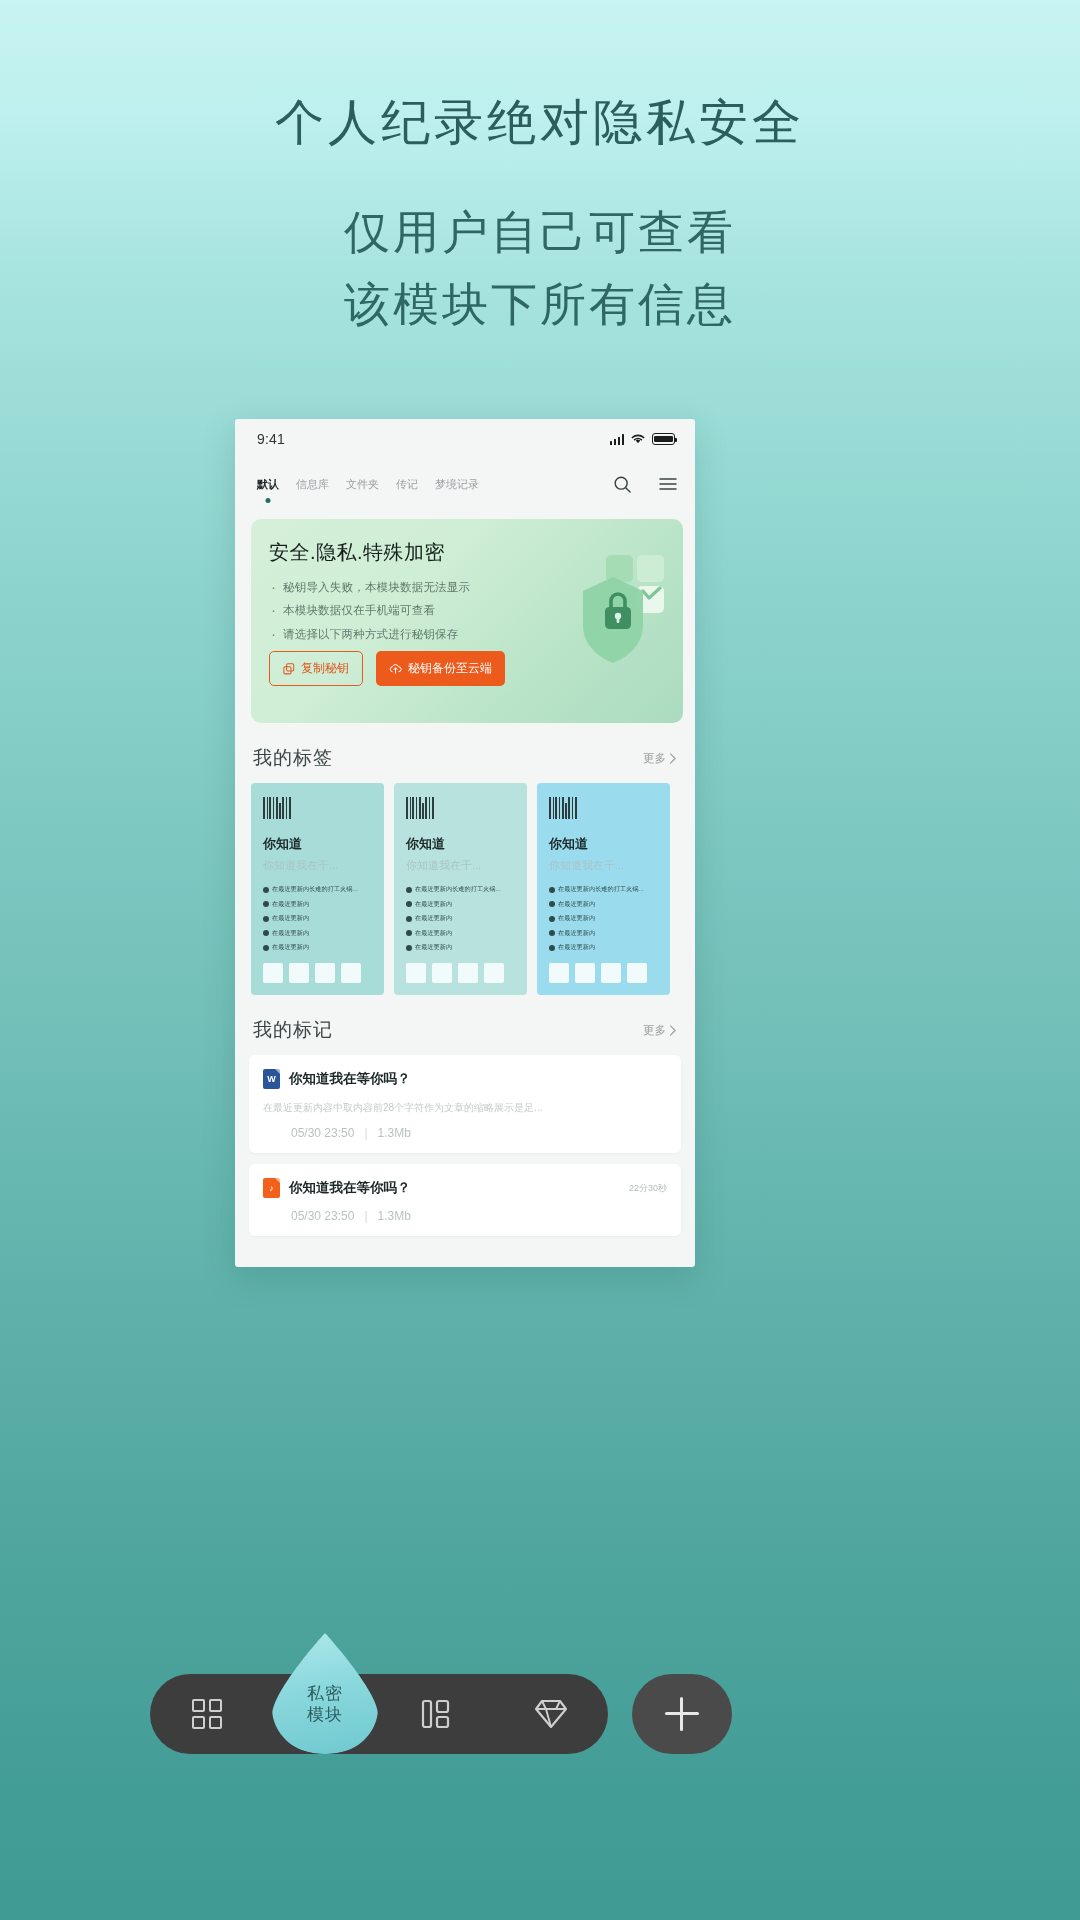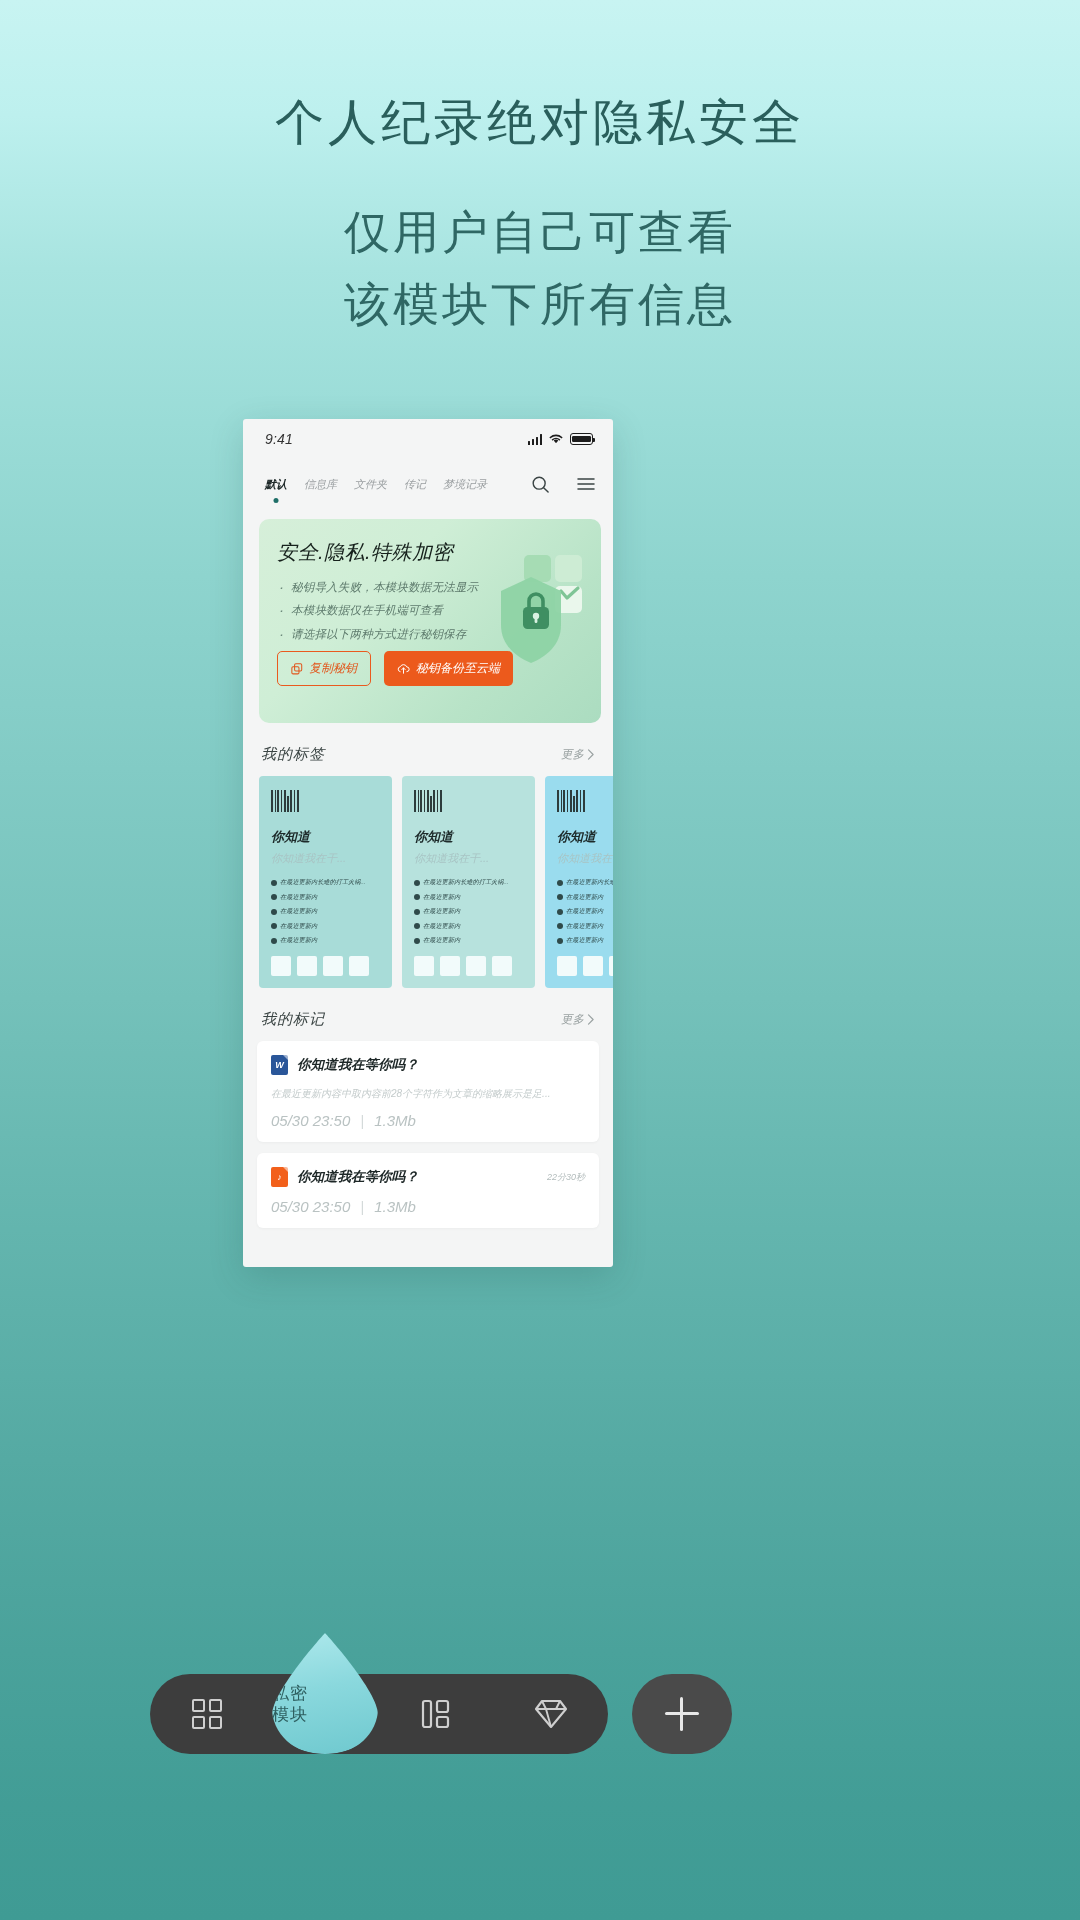--- a/index.html
+++ b/index.html
@@ -27,27 +27,26 @@
     font-weight: 300; line-height: 1.25;
   }
   .headline-sub {
     margin-top: 44px;
     font-size: 46px; letter-spacing: 3px; color: #2f6764;
     font-weight: 300; line-height: 1.55;
   }
 
   
   .phone {
-    position: absolute; left: 243px; top: 419px;
-    width: 370px; height: 848px;
+    position: absolute; left: 235px; top: 419px;
+    width: 460px; height: 848px;
     background: #f4f5f5;
     border-radius: 3px;
     box-shadow: 0 10px 34px rgba(20,70,68,.18);
     overflow: hidden;
-    font-style: italic;
   }
 
   .statusbar {
     height: 40px; display: flex; align-items: center;
     justify-content: space-between;
     padding: 0 20px 0 22px;
   }
   .status-time { font-size: 14px; color: #333; font-weight: 500; letter-spacing: .2px; }
   .status-icons { display: flex; align-items: center; gap: 6px; }
   .sig { display: flex; align-items: flex-end; gap: 1.5px; height: 11px; }
@@ -105,21 +104,21 @@
 
   .shield-art {
     position: absolute; right: 14px; top: 30px; width: 96px; height: 118px;
   }
 
   
   .sec-head {
     display: flex; align-items: center; justify-content: space-between;
     padding: 22px 18px 12px 18px;
   }
-  .sec-title { font-size: 15px; color: #3b4544; letter-spacing: 1px; }
+  .sec-title { font-size: 19px; color: #3b4544; letter-spacing: 1px; }
   .sec-more { font-size: 11.5px; color: #9aa2a2; display: flex; align-items: center; gap: 3px; }
 
   
   .tagrow { display: flex; gap: 10px; padding-left: 16px; overflow: hidden; }
   .tagcard {
     flex: 0 0 133px; height: 212px; border-radius: 4px;
     padding: 14px 12px 0 12px; position: relative;
   }
   .barcode { display: flex; gap: 1.6px; align-items: flex-end; height: 22px; margin-bottom: 16px; }
   .barcode i { display:block; width:2px; height:22px; background:#2d3c3c; }
@@ -152,42 +151,42 @@
   .fico.word { background: #2a5699; }
   .fico.audio { background: #f2601b; }
   .fico::after {
     content:""; position:absolute; right:0; top:0;
     border-width: 0 5px 5px 0; border-style: solid;
     border-color: transparent rgba(255,255,255,.55) transparent transparent;
   }
   .mark-title { font-size: 13.5px; font-weight: 700; color: #1d2727; flex: 1; }
   .mark-dur { font-size: 9px; color: #b3bcbc; }
   .mark-desc { font-size: 10px; color: #c3cbcb; margin-top: 12px; white-space: nowrap; overflow: hidden; }
-  .mark-meta { font-size: 15px; color: #b9c2c2; margin-top: 11px; display: flex; gap: 10px; }
+  .mark-meta { font-size: 12px; color: #b9c2c2; margin-top: 11px; display: flex; gap: 10px; margin-left: 28px; }
   .mark-meta .bar { color: #d4dada; }
 
   
   .navwrap { position: absolute; left: 0; right: 0; bottom: 137px; height: 150px; }
   .navbar {
     position: absolute; left: 150px; top: 41px;
     width: 458px; height: 80px; border-radius: 40px;
     background: #3d3d3d;
     display: flex; align-items: center;
   }
   .navslot { flex: 1; display: flex; align-items: center; justify-content: center; }
   .droplet {
     position: absolute; left: 272px; top: 0; width: 106px; height: 121px;
     display: flex; align-items: flex-end; justify-content: center;
   }
   .droplet-shape {
     width: 106px; height: 121px;
     background: linear-gradient(170deg, #aee9ec 0%, #8ad8dd 45%, #6fc9cf 100%);
     border-radius: 52% 52% 50% 50% / 66% 66% 40% 40%;
     clip-path: path("M53 0 C53 0 106 58 106 82 C106 104 82 121 53 121 C24 121 0 104 0 82 C0 58 53 0 53 0 Z");
-    display: flex; align-items: center; justify-content: flex-start;
+    display: flex; align-items: center; justify-content: center;
   }
   .droplet-label {
     font-size: 17px; color: #2e5f60; line-height: 1.2; text-align: center;
     font-weight: 500; margin-top: 22px; letter-spacing: 1px;
   }
   .plusbtn {
     position: absolute; left: 632px; top: 41px;
     width: 100px; height: 80px; border-radius: 40px; background: #4a4a4a;
     display: flex; align-items: center; justify-content: center;
   }

